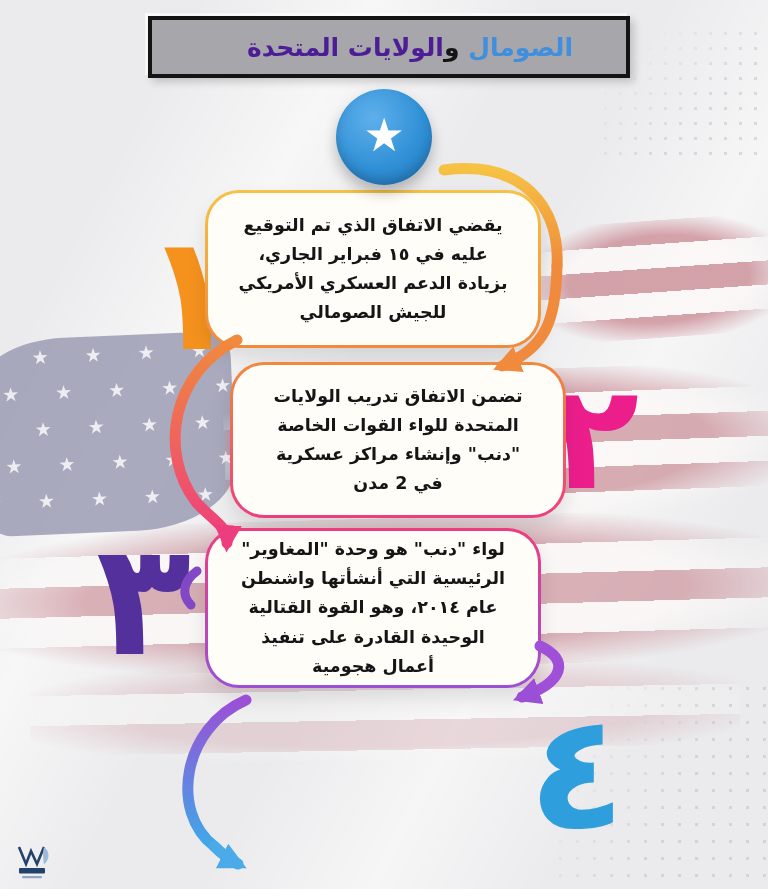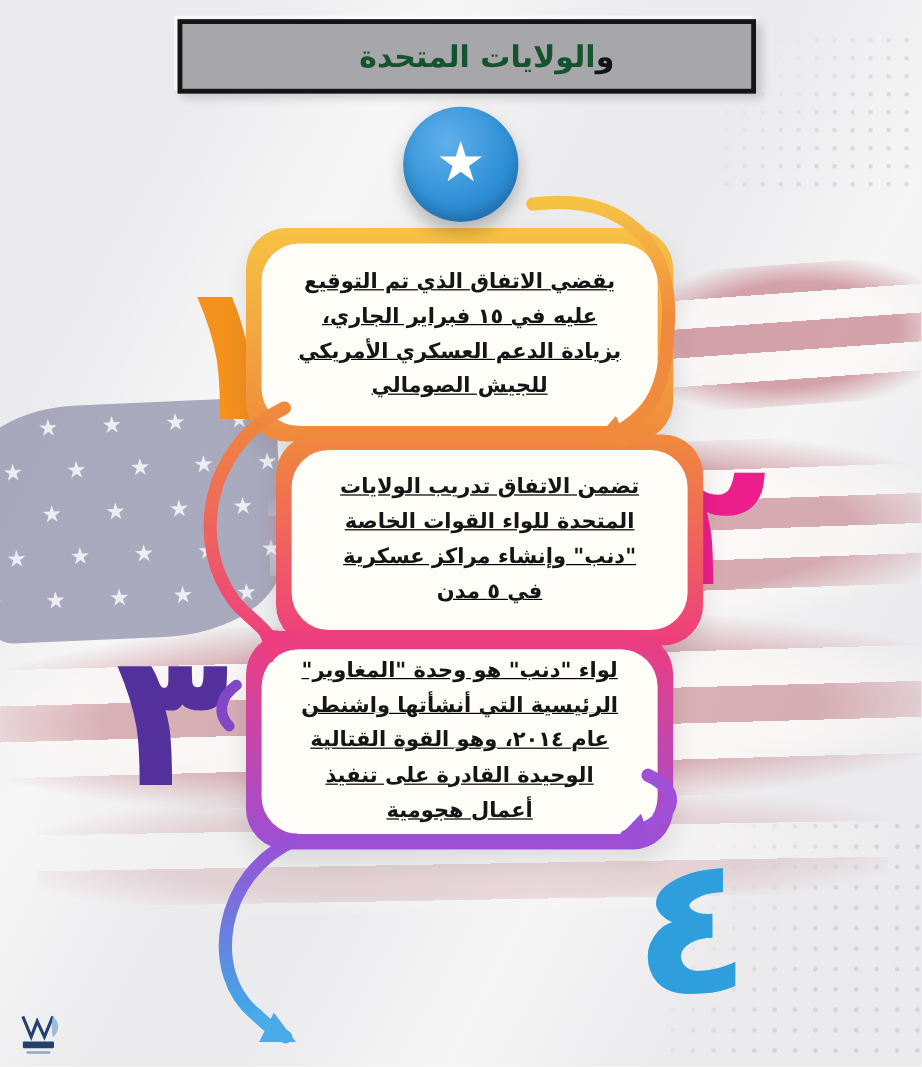--- a/index.html
+++ b/index.html
@@ -42,22 +42,22 @@
     justify-content:center;gap:0;
     box-shadow:-3px -3px 0 rgba(255,255,255,.65), 4px 4px 8px rgba(0,0,0,.18);}
   .title-box .t{font-weight:bold;font-size:25px;color:#141414;white-space:pre;}
   
   .flag-badge{position:absolute;left:336px;top:89px;width:96px;height:96px;border-radius:50%;
     background:radial-gradient(circle at 38% 30%, #5FB0EC 0%, #2F8FD5 58%, #1E72B8 100%);
     box-shadow:0 8px 14px rgba(0,0,0,.25), inset 0 -6px 10px rgba(0,0,0,.15);
     display:flex;align-items:center;justify-content:center;}
   .flag-badge .star{color:#fff;font-size:46px;line-height:1;transform:translateY(-2px);}
   
-  .card{position:absolute;border-radius:34px;padding:13px;
-    box-shadow:0 10px 20px rgba(0,0,0,.10);text-decoration:underline;}
+  .card{position:absolute;border-radius:34px;padding:3px;
+    box-shadow:0 10px 20px rgba(0,0,0,.10);}
   .card-inner{width:100%;height:100%;box-sizing:border-box;background:#FFFDF8;
     border-radius:31px;display:flex;align-items:center;justify-content:center;
     padding:14px 26px;}
   .card-text{direction:rtl;text-align:center;font-weight:bold;font-size:17.5px;
     line-height:1.66;color:#151515;}
   .card1{left:205px;top:190px;width:330px;height:152px;
     background:linear-gradient(180deg,#F6C244,#F08A3C);}
   .card2{left:230px;top:362px;width:330px;height:150px;
     background:linear-gradient(180deg,#F08A3C,#EE3D7F);}
   .card3{left:205px;top:528px;width:330px;height:154px;
@@ -91,42 +91,43 @@
   </div>
   <div class="flag-stripes stripes-a"></div>
   <div class="flag-stripes stripes-b"></div>
   <div class="flag-stripes stripes-c"></div>
   <div class="flag-stripes stripes-d"></div>
 
   <div class="dots dots-tr"></div>
   <div class="dots dots-br"></div>
 
   <div class="title-box z5" dir="rtl">
+    <span class="t" style="color: rgb(63, 143, 222);">الصومال</span>
     <span class="t"> </span>
     <span class="t">و</span>
-    <span class="t" style="color: #14532d; margin-left: 42px;">الولايات المتحدة</span>
+    <span class="t" style="color: #4c1d95; margin-left: 42px;">الولايات المتحدة</span>
   </div>
 
   <div class="flag-badge z5">
     <span class="star">★</span>
   </div>
 
   <div class="stepnum n1" style="color: rgb(245, 146, 30);">١</div>
   <div class="stepnum n2" style="color: rgb(236, 30, 140);">٢</div>
   <div class="stepnum n3" style="color: rgb(83, 48, 155);">٣</div>
   <div class="stepnum n4" style="color: rgb(46, 159, 220);">٤</div>
 
   <div class="card card1 z3">
     <div class="card-inner">
         <div class="card-text">يقضي الاتفاق الذي تم التوقيع عليه في ١٥ فبراير الجاري، بزيادة الدعم العسكري الأمريكي للجيش الصومالي</div>
       </div>
   </div>
   <div class="card card2 z3">
     <div class="card-inner">
-        <div class="card-text">تضمن الاتفاق تدريب الولايات المتحدة للواء القوات الخاصة "دنب" وإنشاء مراكز عسكرية في ٥ مدن</div>
+        <div class="card-text">تضمن الاتفاق تدريب الولايات المتحدة للواء القوات الخاصة "دنب" وإنشاء مراكز عسكرية في 2 مدن</div>
       </div>
   </div>
   <div class="card card3 z3">
     <div class="card-inner">
         <div class="card-text">لواء "دنب" هو وحدة "المغاوير" الرئيسية التي أنشأتها واشنطن عام ٢٠١٤، وهو القوة القتالية الوحيدة القادرة على تنفيذ أعمال هجومية</div>
       </div>
   </div>
 
   <svg class="decor" width="768" height="889" viewBox="0 0 768 889">
     <defs>

